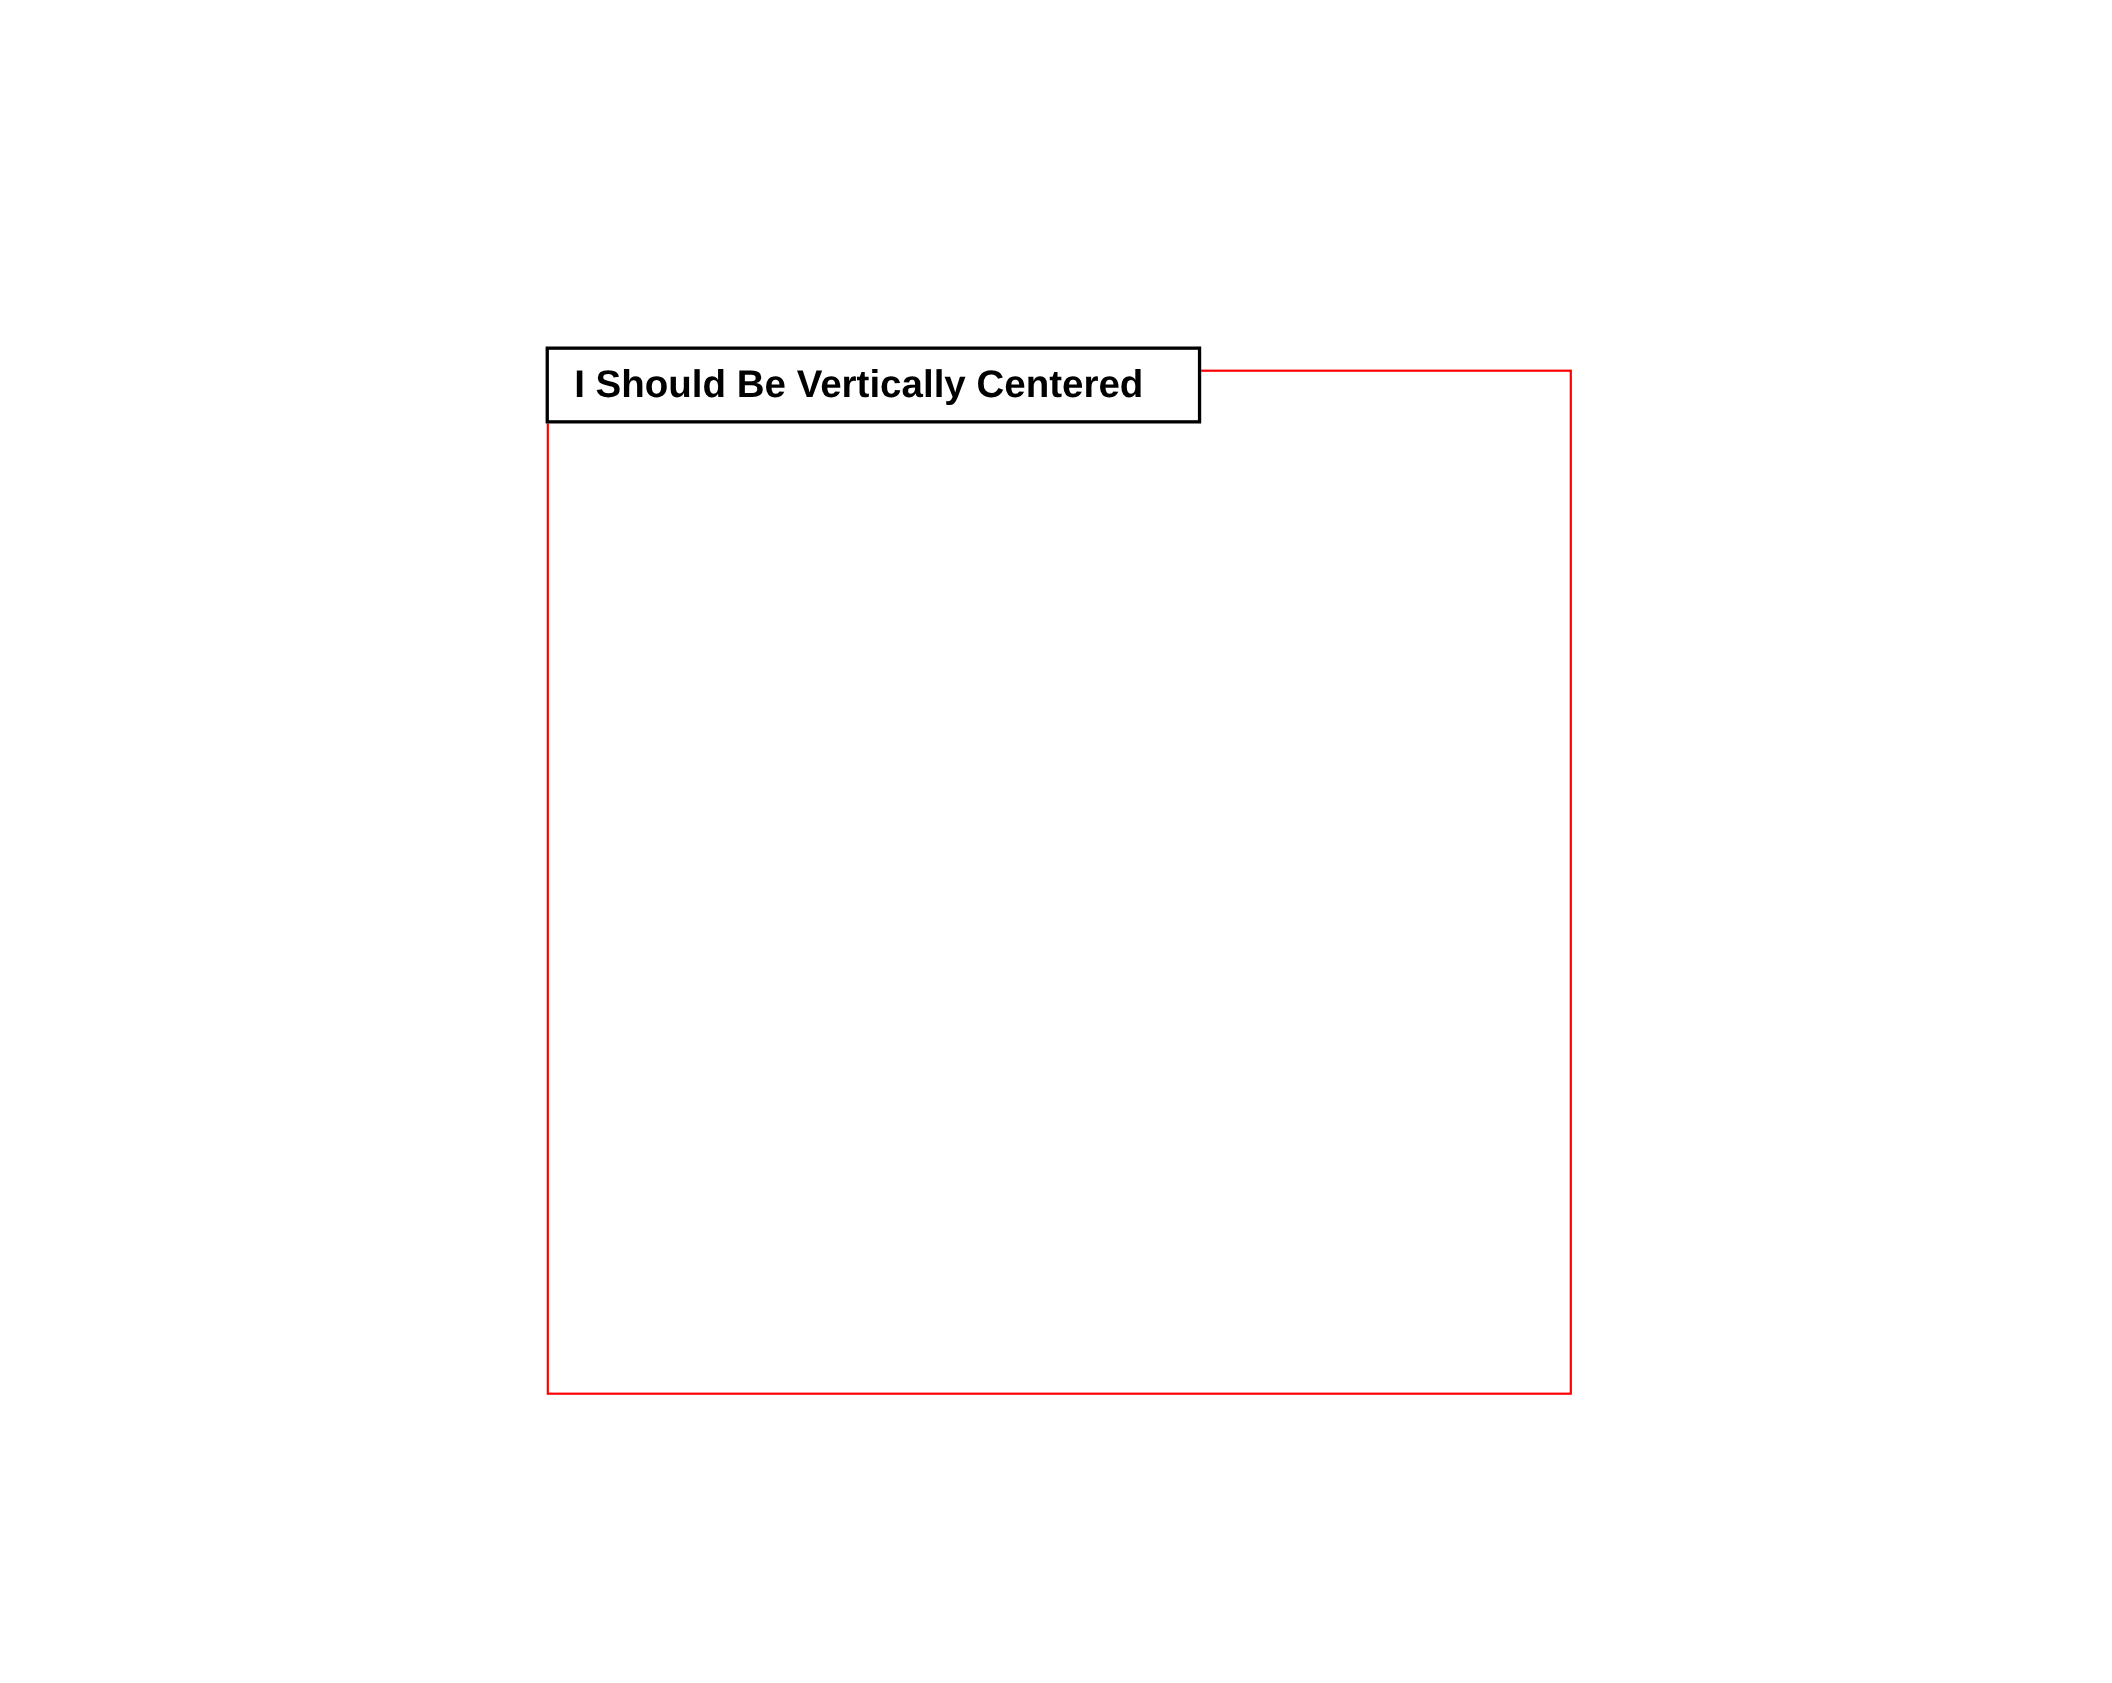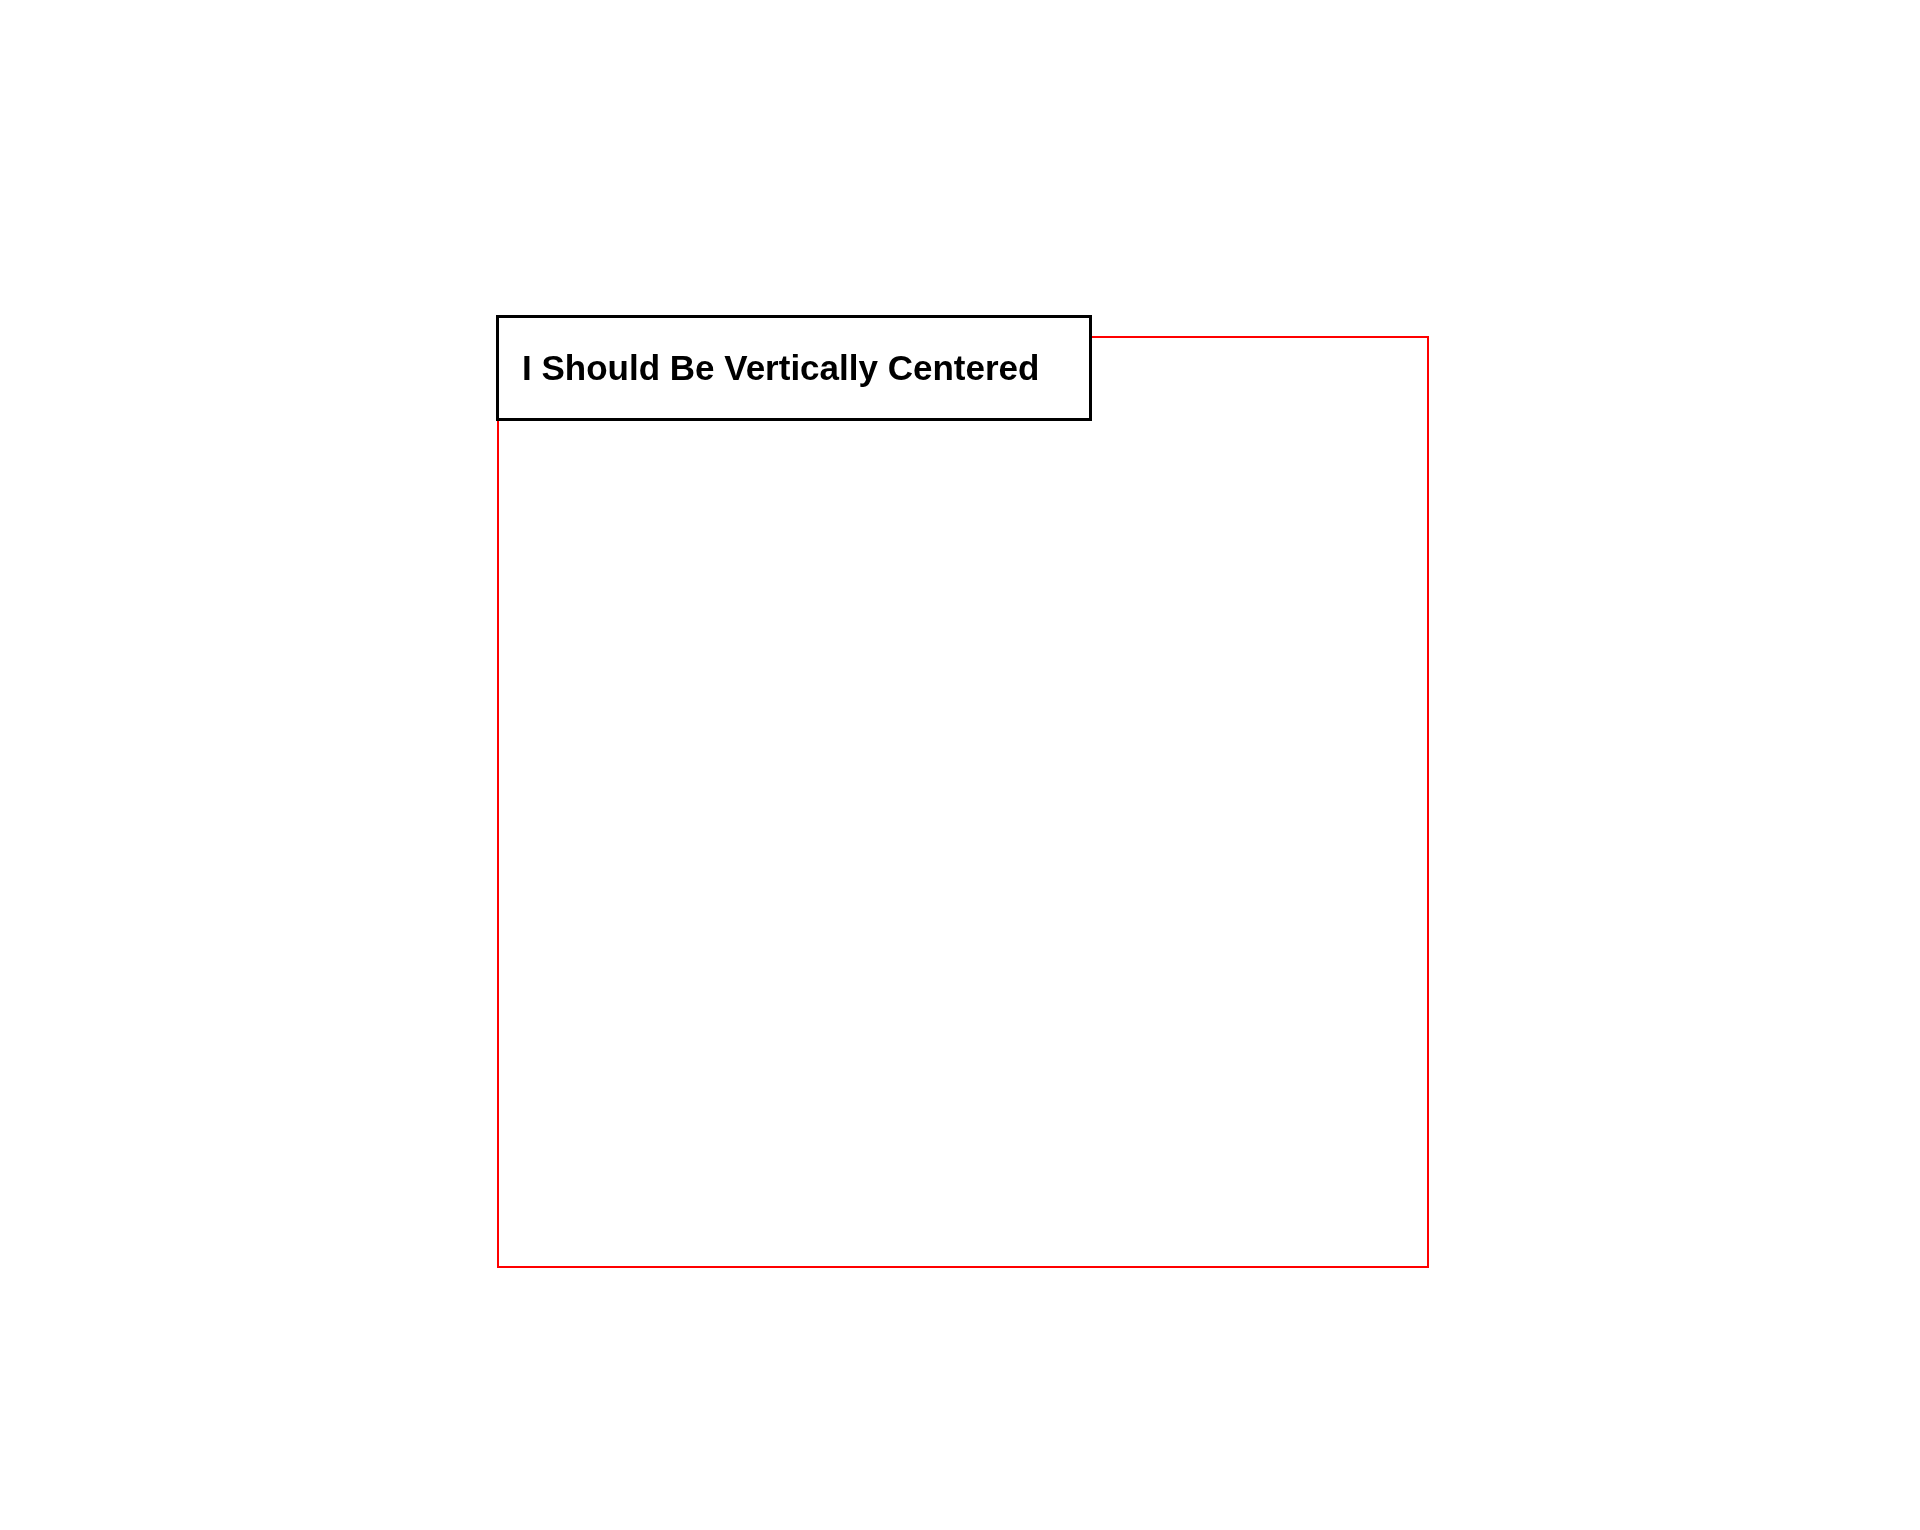--- a/index.html
+++ b/index.html
@@ -20,21 +20,21 @@
       top: 336px;
       width: 932px;
       height: 932px;
       border: 2px solid #ff0000;
     }
     .inner-box {
       position: absolute;
       left: 496px;
       top: 315px;
       width: 596px;
-      height: 106px;
+      height: 70px;
       border: 3px solid #000000;
       background: #ffffff;
       display: flex;
       align-items: center;
       padding-left: 23px;
     }
     .label-text {
       color: #000000;
       font-size: 35px;
       font-weight: bold;

